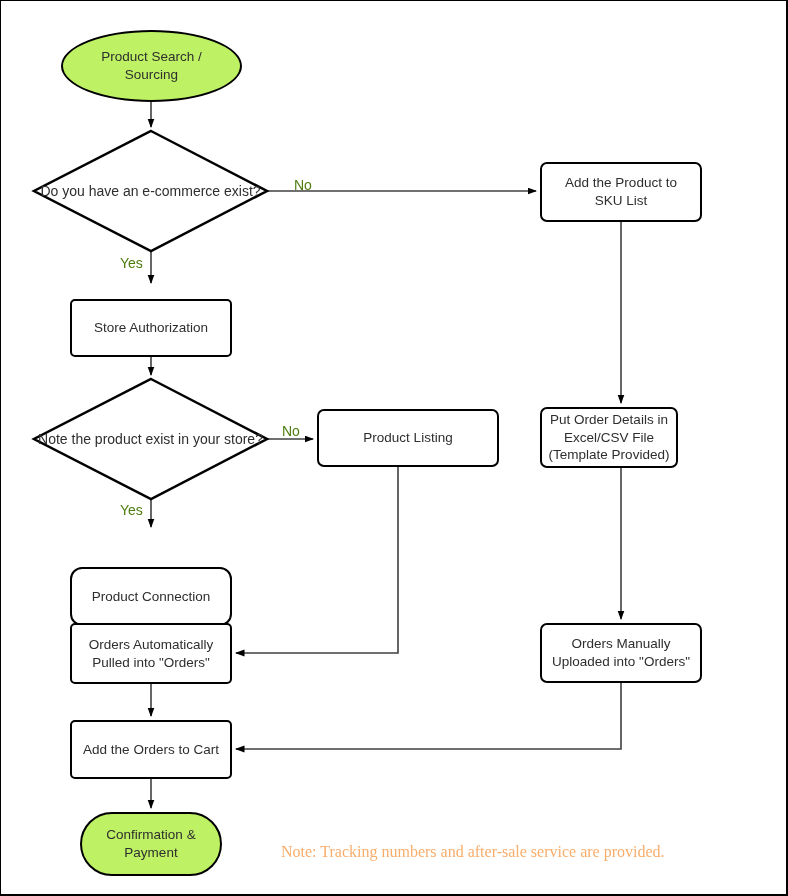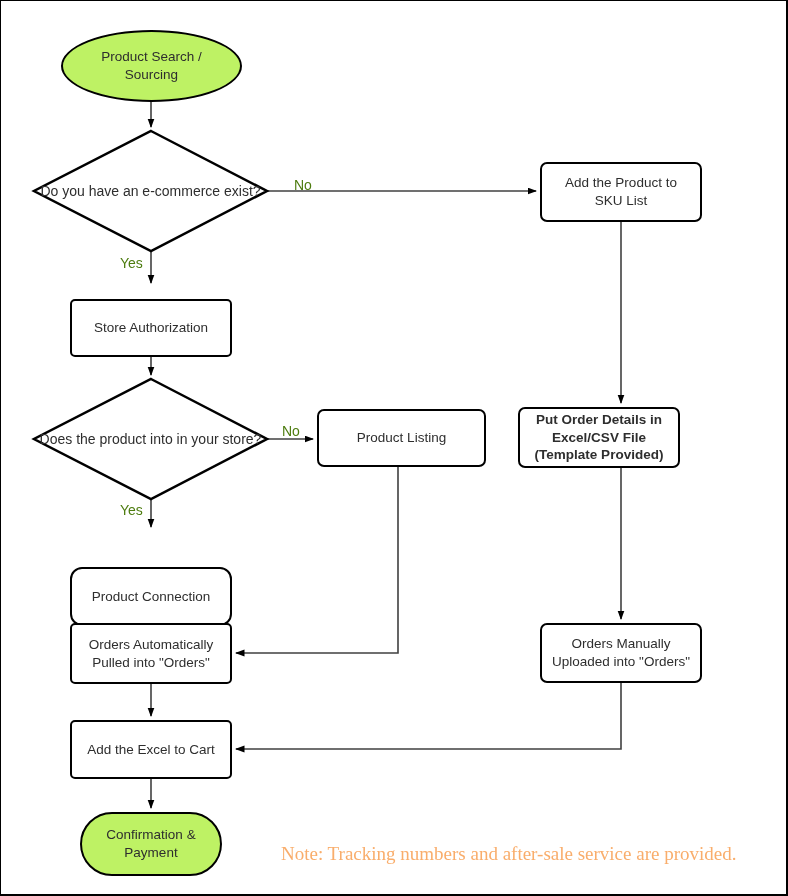--- a/index.html
+++ b/index.html
@@ -43,21 +43,21 @@
     font-size:14px; color:#2e2e2e;
   }
   .edge-label {
     position:absolute;
     font-size:14px; color:#4d7c0f;
     background:transparent;
   }
   .note {
     position:absolute;
     font-family:"Liberation Serif", serif;
-    font-size:19px;
+    font-size:16px;
     color:#F9AD6B;
     white-space:nowrap;
   }
 </style>
 </head>
 <body>
 
 <div id="canvas">
 
   <svg id="wires" viewBox="0 0 788 896" xmlns="http://www.w3.org/2000/svg">
@@ -95,47 +95,47 @@
   <div class="edge-label" style="left:119px; top:254px;">Yes</div>
 
   <div class="node-rect" style="left:539px; top:161px; width:162px; height:60px;">
     <span>Add the Product to SKU List</span>
   </div>
 
   <div class="node-rect" style="left:69px; top:286px; width:162px; height:58px; border-radius:5px;margin-top:12px;">
     <span>Store Authorization</span>
   </div>
 
-  <div class="diamond-label" style="left:33px; top:430px; width:233px;">Does the product into in your store?</div>
+  <div class="diamond-label" style="left:33px; top:430px; width:233px;">Note the product exist in your store?</div>
 
   <div class="edge-label" style="left:281px; top:422px;">No</div>
   <div class="edge-label" style="left:119px; top:501px;">Yes</div>
 
-  <div class="node-rect" style="left:316px; top:408px; width:169px; height:58px;">
+  <div class="node-rect" style="left:316px; top:408px; width:182px; height:58px;">
     <span>Product Listing</span>
   </div>
 
-  <div class="node-rect" style="left:517px; top:406px; width:162px; height:61px; padding:2px 5px;font-weight:bold;">
+  <div class="node-rect" style="left:539px; top:406px; width:138px; height:61px; padding:2px 5px;">
     <span>Put Order Details in Excel/CSV File (Template Provided)</span>
   </div>
 
   <div class="node-rect" style="left:69px; top:530px; width:162px; height:59px; border-radius:12px;margin-top:36px;">
     <span>Product Connection</span>
   </div>
 
   <div class="node-rect" style="left:69px; top:622px; width:162px; height:61px; border-radius:5px;">
     <span>Orders Automatically Pulled into "Orders"</span>
   </div>
 
   <div class="node-rect" style="left:539px; top:622px; width:162px; height:60px;">
     <span>Orders Manually Uploaded into "Orders"</span>
   </div>
 
   <div class="node-rect" style="left:69px; top:719px; width:162px; height:59px; border-radius:5px;">
-    <span>Add the Excel to Cart</span>
+    <span>Add the Orders to Cart</span>
   </div>
 
   <div class="node-ellipse" style="left:79px; top:811px; width:142px; height:64px; border-radius:32px; padding:3px 16px;">
     <span>Confirmation &amp; Payment</span>
   </div>
 
   <div class="note" style="left:280px; top:842px;">Note: Tracking numbers and after-sale service are provided.</div>
 
 </div>
 

